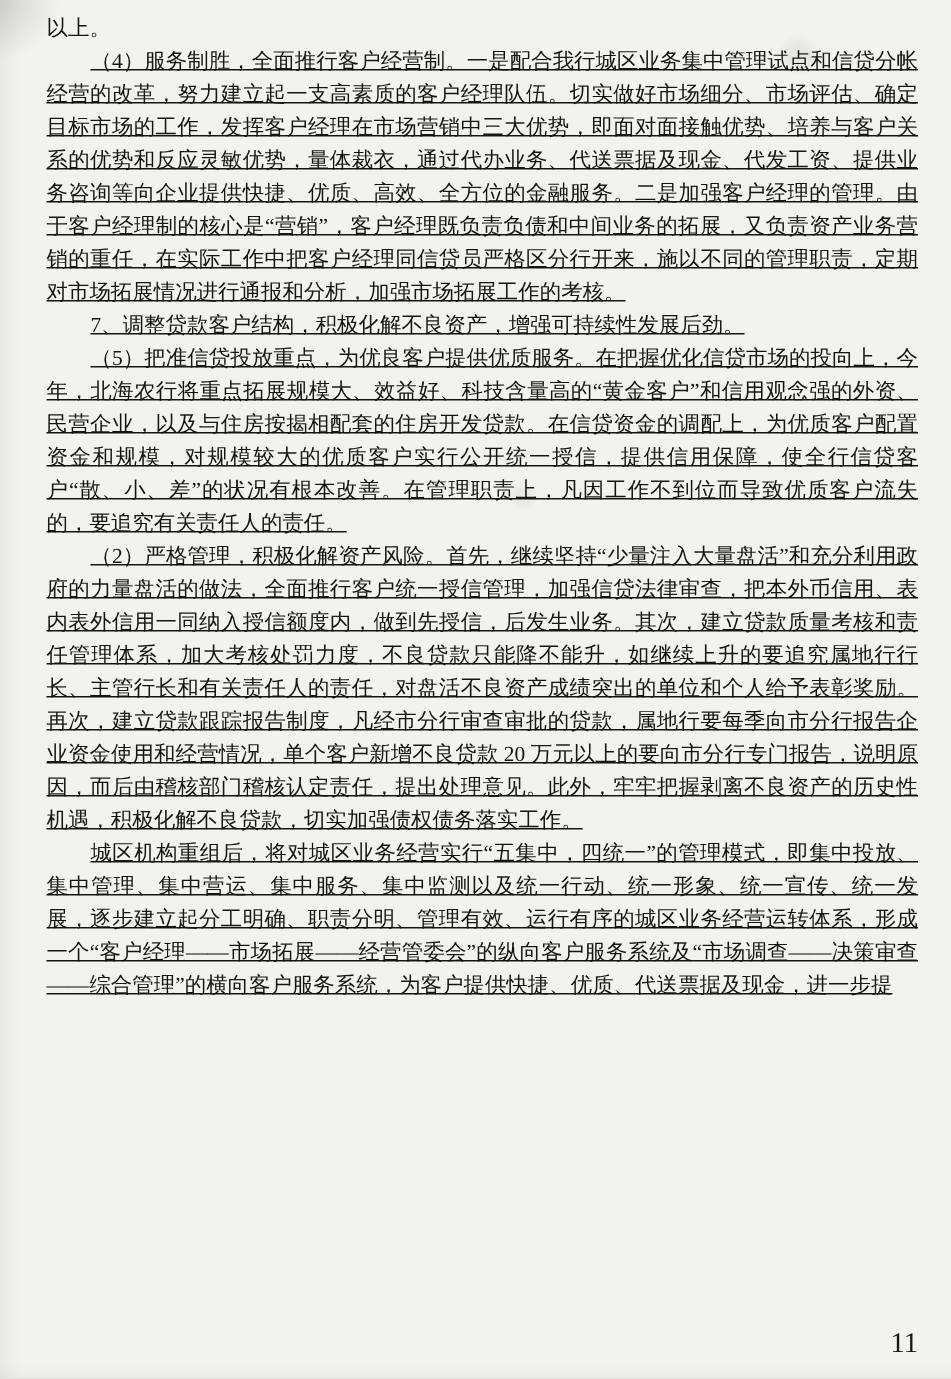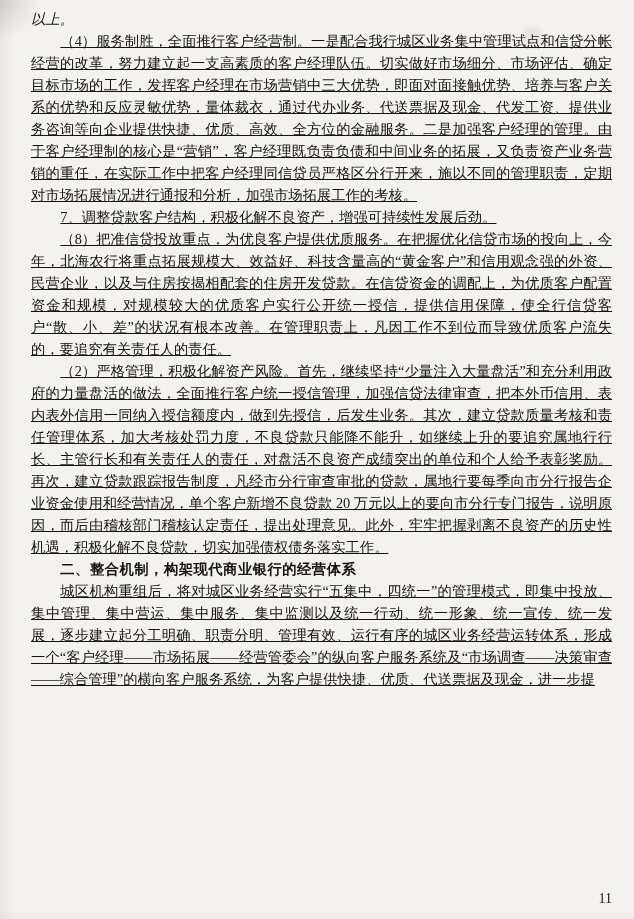--- a/index.html
+++ b/index.html
@@ -22,45 +22,44 @@
     left:31px;top:8px;width:581px;
     font-family:"Liberation Serif","DejaVu Serif",serif;
     font-size:14.3px;
     line-height:22px;
     color:#17140f;
     text-align:justify;
     text-justify:inter-ideograph;
   }
   .text-column p{margin:0;padding:0;}
   .para{text-indent:2.05em;text-decoration:underline;}
-  .cont{text-indent:0;font-style:italic;}
+  .cont{text-indent:0;}
   .heading{
     text-indent:2.05em;
     font-weight:700;
     font-family:"Liberation Sans","DejaVu Sans",sans-serif;
     letter-spacing:0.5px;
   }
   .page-number{
     position:absolute;
     right:22px;bottom:12px;
     font-family:"Liberation Serif","DejaVu Serif",serif;
-    font-size:14px;
+    font-size:19px;
     color:#1a1813;
   }
 </style>
 </head>
 <body>
 
 <div class="page">
 
   <div class="text-column">
     <p class="cont">以上。</p>
     <p class="para">（4）服务制胜，全面推行客户经营制。一是配合我行城区业务集中管理试点和信贷分帐经营的改革，努力建立起一支高素质的客户经理队伍。切实做好市场细分、市场评估、确定目标市场的工作，发挥客户经理在市场营销中三大优势，即面对面接触优势、培养与客户关系的优势和反应灵敏优势，量体裁衣，通过代办业务、代送票据及现金、代发工资、提供业务咨询等向企业提供快捷、优质、高效、全方位的金融服务。二是加强客户经理的管理。由于客户经理制的核心是“营销”，客户经理既负责负债和中间业务的拓展，又负责资产业务营销的重任，在实际工作中把客户经理同信贷员严格区分行开来，施以不同的管理职责，定期对市场拓展情况进行通报和分析，加强市场拓展工作的考核。</p>
     <p class="para">7、调整贷款客户结构，积极化解不良资产，增强可持续性发展后劲。</p>
-    <p class="para">（8）把准信贷投放重点，为优良客户提供优质服务。在把握优化信贷市场的投向上，今年，北海农行将重点拓展规模大、效益好、科技含量高的“黄金客户”和信用观念强的外资、民营企业，以及与住房按揭相配套的住房开发贷款。在信贷资金的调配上，为优质客户配置资金和规模，对规模较大的优质客户实行公开统一授信，提供信用保障，使全行信贷客户“散、小、差”的状况有根本改善。在管理职责上，凡因工作不到位而导致优质客户流失的，要追究有关责任人的责任。</p>
+    <p class="para">（5）把准信贷投放重点，为优良客户提供优质服务。在把握优化信贷市场的投向上，今年，北海农行将重点拓展规模大、效益好、科技含量高的“黄金客户”和信用观念强的外资、民营企业，以及与住房按揭相配套的住房开发贷款。在信贷资金的调配上，为优质客户配置资金和规模，对规模较大的优质客户实行公开统一授信，提供信用保障，使全行信贷客户“散、小、差”的状况有根本改善。在管理职责上，凡因工作不到位而导致优质客户流失的，要追究有关责任人的责任。</p>
     <p class="para">（2）严格管理，积极化解资产风险。首先，继续坚持“少量注入大量盘活”和充分利用政府的力量盘活的做法，全面推行客户统一授信管理，加强信贷法律审查，把本外币信用、表内表外信用一同纳入授信额度内，做到先授信，后发生业务。其次，建立贷款质量考核和责任管理体系，加大考核处罚力度，不良贷款只能降不能升，如继续上升的要追究属地行行长、主管行长和有关责任人的责任，对盘活不良资产成绩突出的单位和个人给予表彰奖励。再次，建立贷款跟踪报告制度，凡经市分行审查审批的贷款，属地行要每季向市分行报告企业资金使用和经营情况，单个客户新增不良贷款 20 万元以上的要向市分行专门报告，说明原因，而后由稽核部门稽核认定责任，提出处理意见。此外，牢牢把握剥离不良资产的历史性机遇，积极化解不良贷款，切实加强债权债务落实工作。</p>
-    <p class="heading">二、整合机制，构架现代商业银行的经营体系</p>
     <p class="para">城区机构重组后，将对城区业务经营实行“五集中，四统一”的管理模式，即集中投放、集中管理、集中营运、集中服务、集中监测以及统一行动、统一形象、统一宣传、统一发展，逐步建立起分工明确、职责分明、管理有效、运行有序的城区业务经营运转体系，形成一个“客户经理——市场拓展——经营管委会”的纵向客户服务系统及“市场调查——决策审查——综合管理”的横向客户服务系统，为客户提供快捷、优质、代送票据及现金，进一步提</p>
   </div>
 
   <div class="page-number">11</div>
 
 </div>
 
 </body></html>

